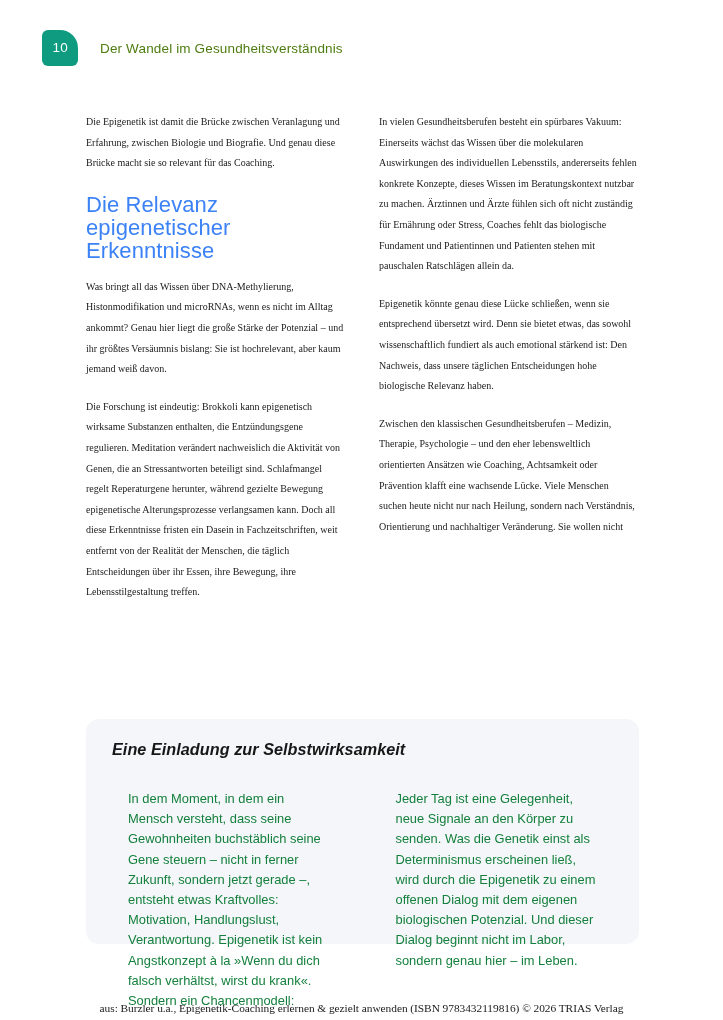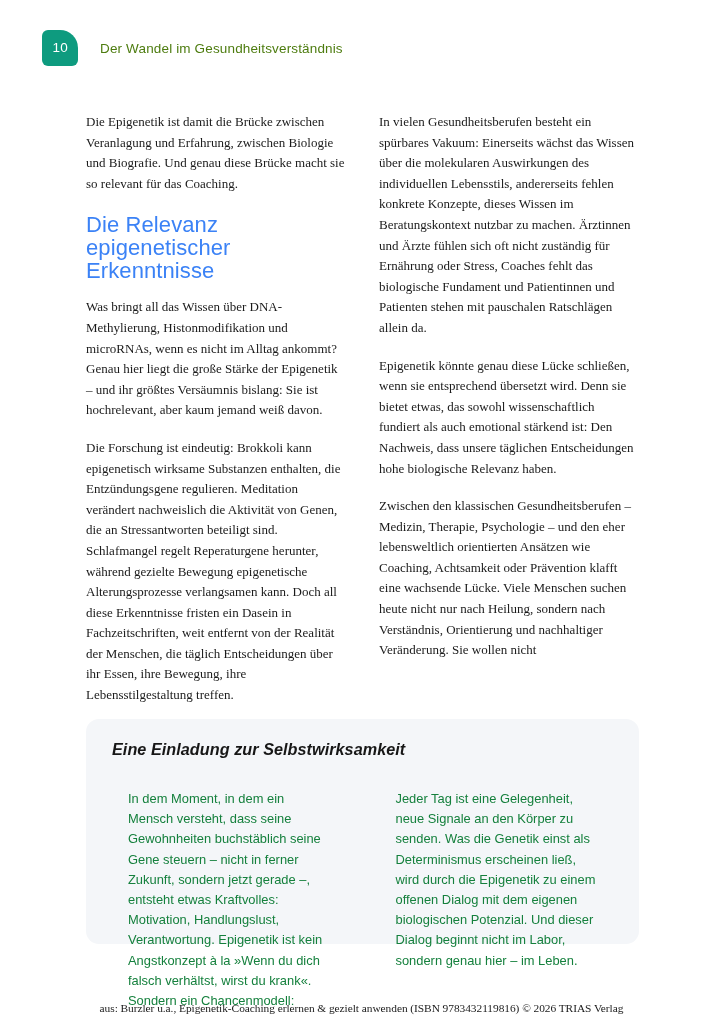--- a/index.html
+++ b/index.html
@@ -61,21 +61,21 @@
     display: flex;
     gap: 34px;
   }
   .col {
     width: 259px;
   }
 
   p.body {
     margin: 0 0 17px 0;
     font-family: "Liberation Serif", serif;
-    font-size: 13px;
+    font-size: 10px;
     line-height: 20.6px;
     color: #1a1a1a;
     text-align: left;
     hyphens: none;
   }
   p.body:last-child { margin-bottom: 0; }
 
   h2.section {
     margin: 21px 0 15px 0;
     font-family: "Liberation Sans", sans-serif;
@@ -149,21 +149,21 @@
     <span>10</span>
   </div>
   <div class="running-title">Der Wandel im Gesundheitsverständnis</div>
 </div>
 
 <div class="columns">
 
   <div class="col">
     <p class="body">Die Epigenetik ist damit die Brücke zwischen Veranlagung und Erfahrung, zwischen Biologie und Biografie. Und genau diese Brücke macht sie so relevant für das Coaching.</p>
     <h2 class="section first">Die Relevanz epigenetischer Erkenntnisse</h2>
-    <p class="body">Was bringt all das Wissen über DNA-Methylierung, Histonmodifikation und microRNAs, wenn es nicht im Alltag ankommt? Genau hier liegt die große Stärke der Epigenetik – und ihr größtes Versäumnis bislang: Sie ist hochrelevant, aber kaum jemand weiß davon.</p>
+    <p class="body">Was bringt all das Wissen über DNA-Methylierung, Histonmodifikation und microRNAs, wenn es nicht im Alltag ankommt? Genau hier liegt die große Stärke der Potenzial – und ihr größtes Versäumnis bislang: Sie ist hochrelevant, aber kaum jemand weiß davon.</p>
     <p class="body">Die Forschung ist eindeutig: Brokkoli kann epigenetisch wirksame Substanzen enthalten, die Entzündungsgene regulieren. Meditation verändert nachweislich die Aktivität von Genen, die an Stressantworten beteiligt sind. Schlafmangel regelt Reperaturgene herunter, während gezielte Bewegung epigenetische Alterungsprozesse verlangsamen kann. Doch all diese Erkenntnisse fristen ein Dasein in Fachzeitschriften, weit entfernt von der Realität der Menschen, die täglich Entscheidungen über ihr Essen, ihre Bewegung, ihre Lebensstilgestaltung treffen.</p>
   </div>
 
   <div class="col">
     <p class="body">In vielen Gesundheitsberufen besteht ein spürbares Vakuum: Einerseits wächst das Wissen über die molekularen Auswirkungen des individuellen Lebensstils, andererseits fehlen konkrete Konzepte, dieses Wissen im Beratungskontext nutzbar zu machen. Ärztinnen und Ärzte fühlen sich oft nicht zuständig für Ernährung oder Stress, Coaches fehlt das biologische Fundament und Patientinnen und Patienten stehen mit pauschalen Ratschlägen allein da.</p>
     <p class="body">Epigenetik könnte genau diese Lücke schließen, wenn sie entsprechend übersetzt wird. Denn sie bietet etwas, das sowohl wissenschaftlich fundiert als auch emotional stärkend ist: Den Nachweis, dass unsere täglichen Entscheidungen hohe biologische Relevanz haben.</p>
     <p class="body">Zwischen den klassischen Gesundheitsberufen – Medizin, Therapie, Psychologie – und den eher lebensweltlich orientierten Ansätzen wie Coaching, Achtsamkeit oder Prävention klafft eine wachsende Lücke. Viele Menschen suchen heute nicht nur nach Heilung, sondern nach Verständnis, Orientierung und nachhaltiger Veränderung. Sie wollen nicht</p>
   </div>
 
 </div>

